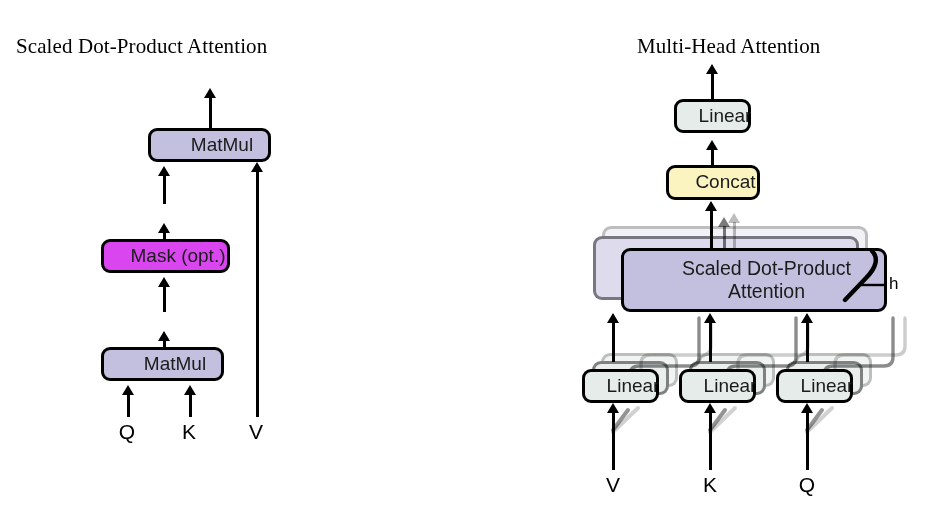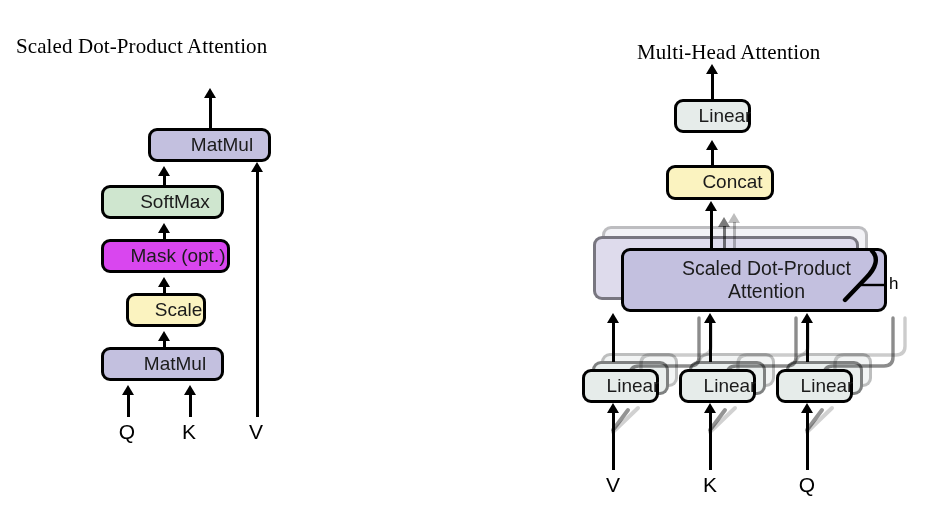--- a/index.html
+++ b/index.html
@@ -9,21 +9,21 @@
 
   .title{
     position:absolute;
     font-family:"Liberation Serif",serif;
     font-size:21px;
     color:#000;
     white-space:nowrap;
     letter-spacing:0.1px;
   }
   #title-left{left:16px;  top:34px;}
-  #title-right{left:637px;top:40px;}
+  #title-right{left:637px;top:34px;}
 
   
   .box{
     position:absolute;
     box-sizing:border-box;
     border:3.2px solid #000;
     border-radius:9px;
     display:flex;
     align-items:center;
     justify-content:center;
@@ -94,31 +94,29 @@
   <div class="title" id="title-right">Multi-Head Attention</div>
 
   <div class="vline" style="left:208.5px;top:92px;height:36px;"></div>
   <div class="ahead" style="left:203.5px;top:88px;"></div>
 
   <div class="box" id="l-matmul-top" style="left:148px;top:128px;width:123px;height:34px;background:#c3c0df;">MatMul</div>
 
   <div class="vline" style="left:162.5px;top:176px;height:28px;"></div>
   <div class="ahead" style="left:157.5px;top:166px;"></div>
 
-  <div class="box" id="l-softmax" style="left:101px;top:185px;width:123px;height:34px;background:#cfe6cf;">SoftMax</div>
 
   <div class="vline" style="left:162.5px;top:233px;height:25px;"></div>
   <div class="ahead" style="left:157.5px;top:223px;"></div>
 
   <div class="box" id="l-mask" style="left:101px;top:239px;width:129px;height:34px;background:#d946ef;">Mask (opt.)</div>
 
   <div class="vline" style="left:162.5px;top:287px;height:25px;"></div>
   <div class="ahead" style="left:157.5px;top:277px;"></div>
 
-  <div class="box" id="l-scale" style="left:126px;top:293px;width:80px;height:34px;background:#fbf3c0;">Scale</div>
 
   <div class="vline" style="left:162.5px;top:341px;height:25px;"></div>
   <div class="ahead" style="left:157.5px;top:331px;"></div>
 
   <div class="box" id="l-matmul-bottom" style="left:101px;top:347px;width:123px;height:34px;background:#c3c0df;">MatMul</div>
 
   <div class="vline" style="left:126.5px;top:395px;height:22px;"></div>
   <div class="ahead" style="left:121.5px;top:385px;"></div>
   <div class="io-label" style="left:112px;top:420px;width:30px;">Q</div>
 
@@ -131,21 +129,21 @@
   <div class="io-label" style="left:241px;top:420px;width:30px;">V</div>
 
   <div class="vline" style="left:711px;top:68px;height:32px;"></div>
   <div class="ahead" style="left:706px;top:64px;"></div>
 
   <div class="box" id="r-linear-top" style="left:674px;top:99px;width:77px;height:34px;background:#e6ecea;">Linear</div>
 
   <div class="vline" style="left:711px;top:150px;height:16px;"></div>
   <div class="ahead" style="left:706px;top:140px;"></div>
 
-  <div class="box" id="r-concat" style="left:666px;top:165px;width:108px;height:35px;background:#fbf3c0;text-align:right;">Concat</div>
+  <div class="box" id="r-concat" style="left:666px;top:165px;width:94px;height:35px;background:#fbf3c0;text-align:right;">Concat</div>
 
   <div class="vline lite" style="left:733px;top:222px;height:28px;"></div>
   <div class="ahead lite" style="left:728px;top:213px;"></div>
 
   <div class="vline mid" style="left:723px;top:226px;height:30px;"></div>
   <div class="ahead mid" style="left:718px;top:217px;"></div>
 
   <div class="vline" style="left:709.5px;top:210px;height:55px;"></div>
   <div class="ahead" style="left:704.5px;top:201px;"></div>
 

